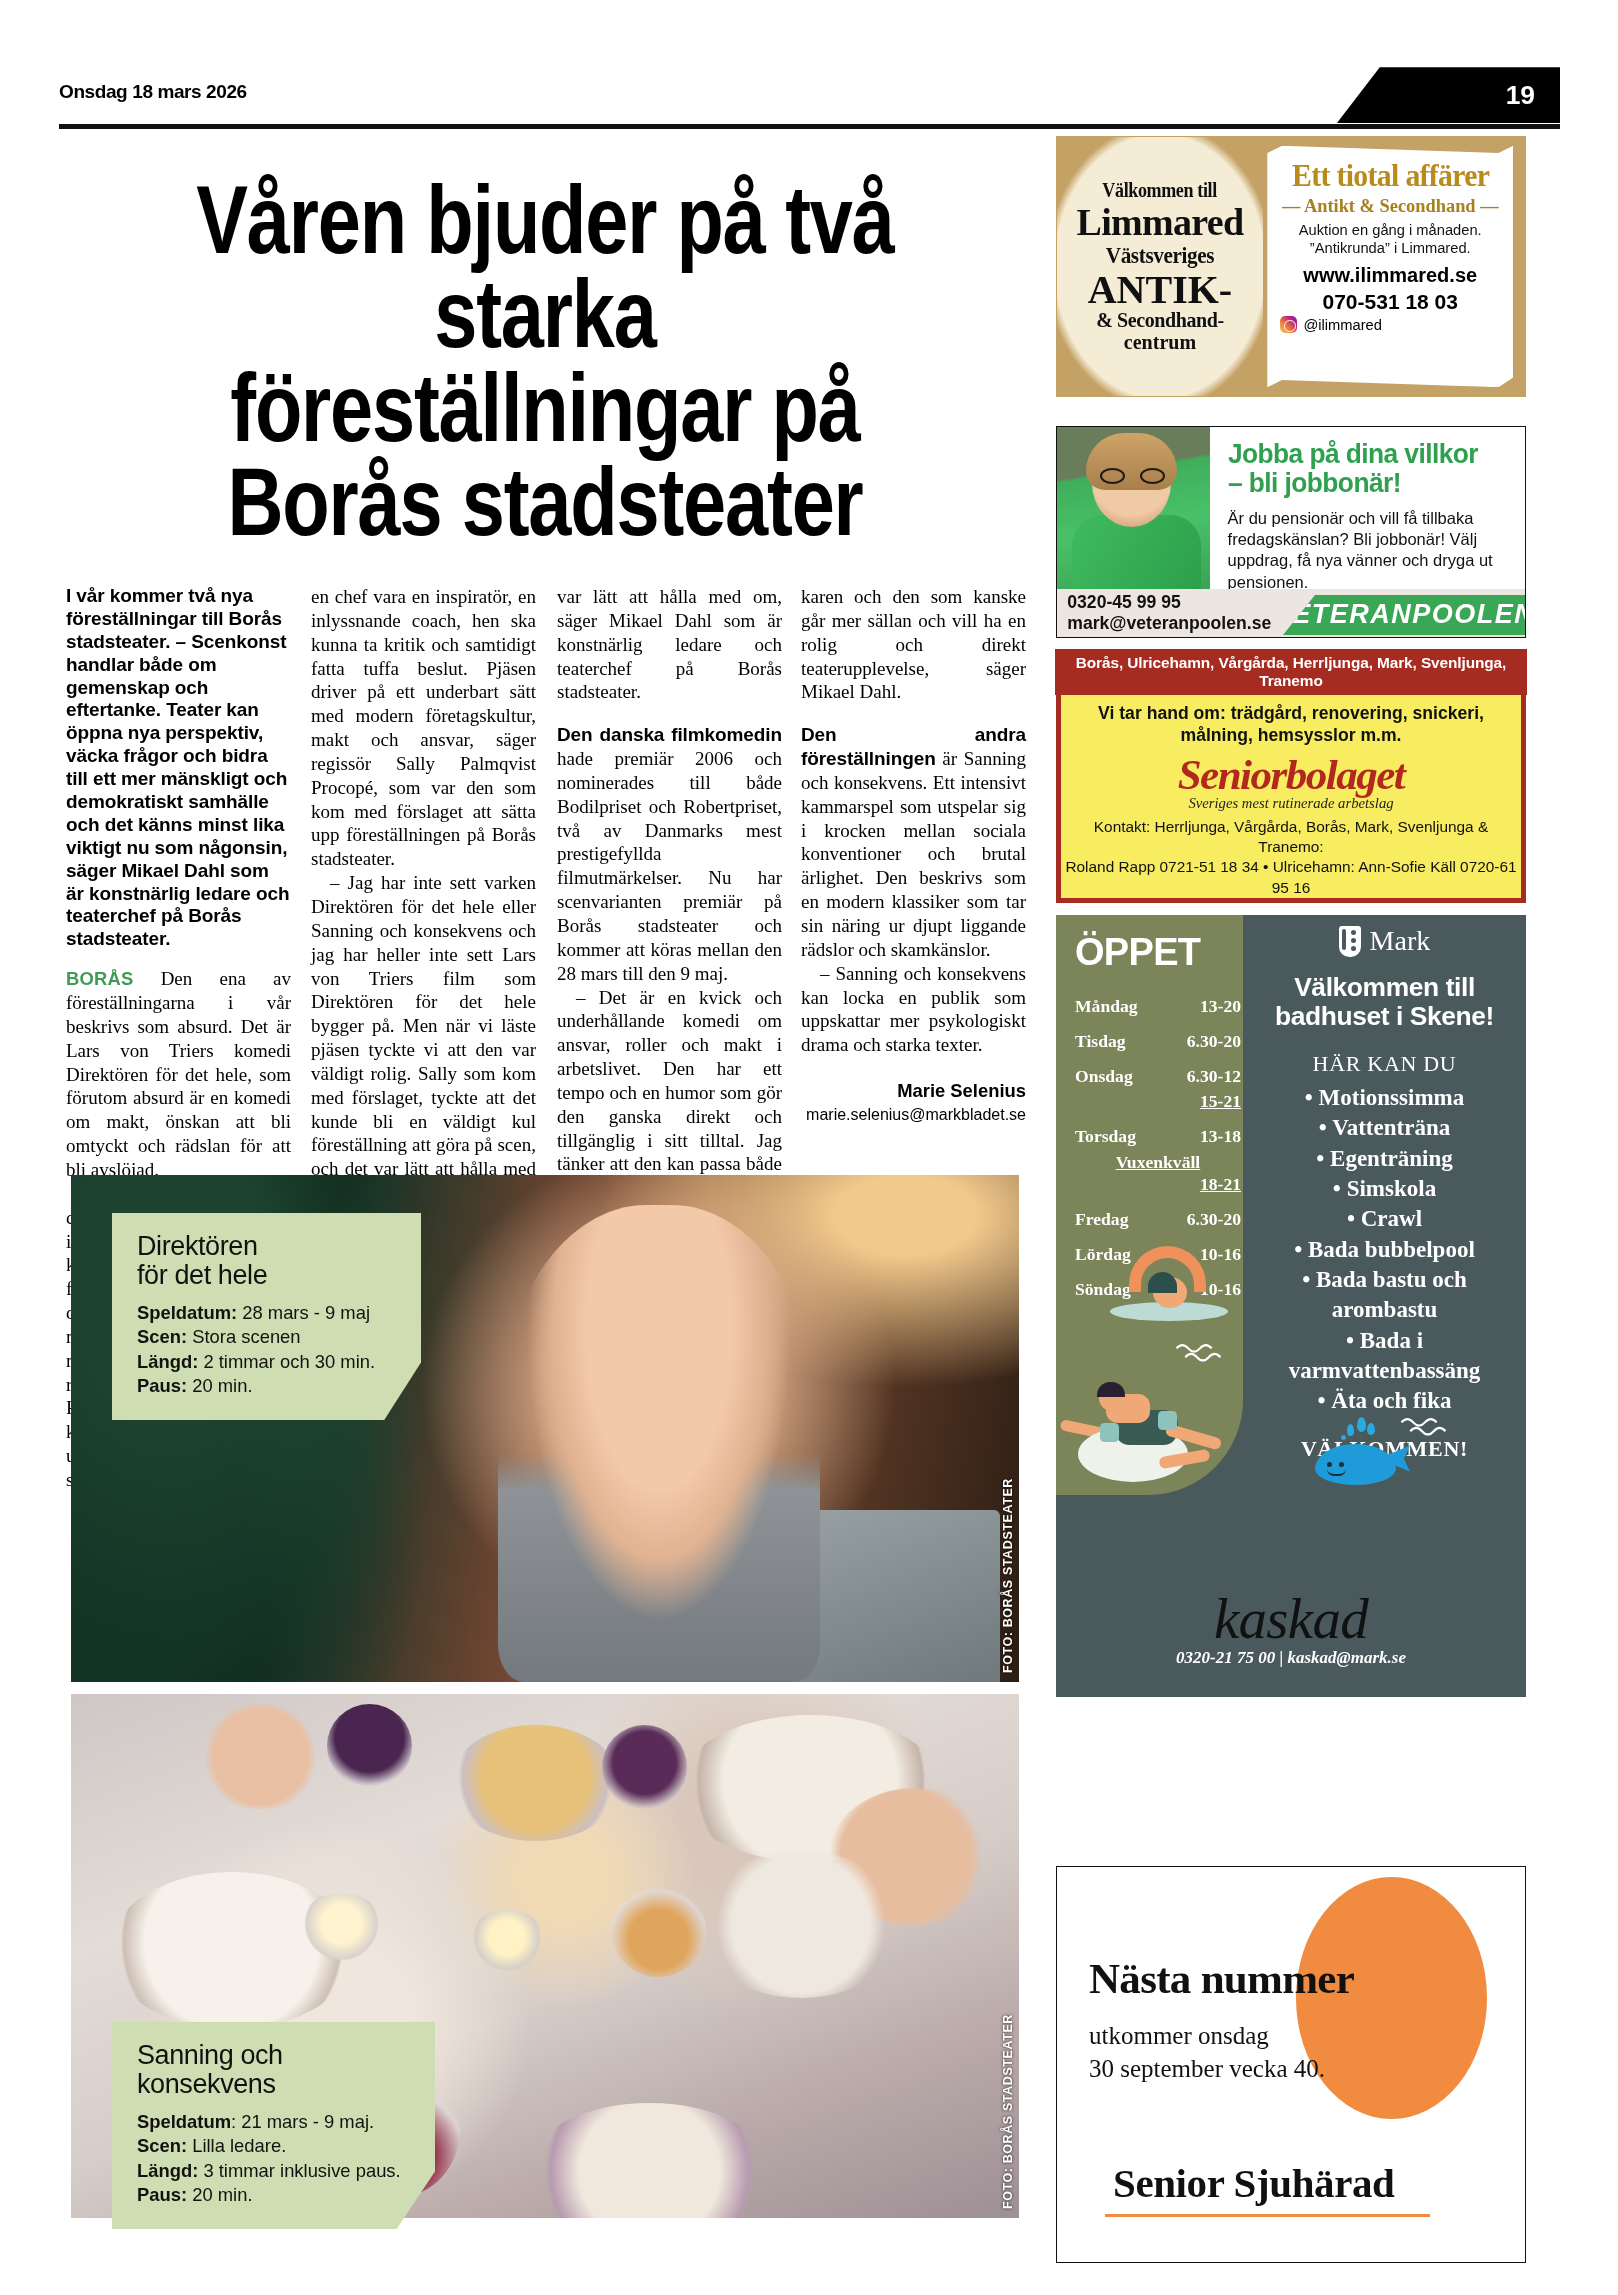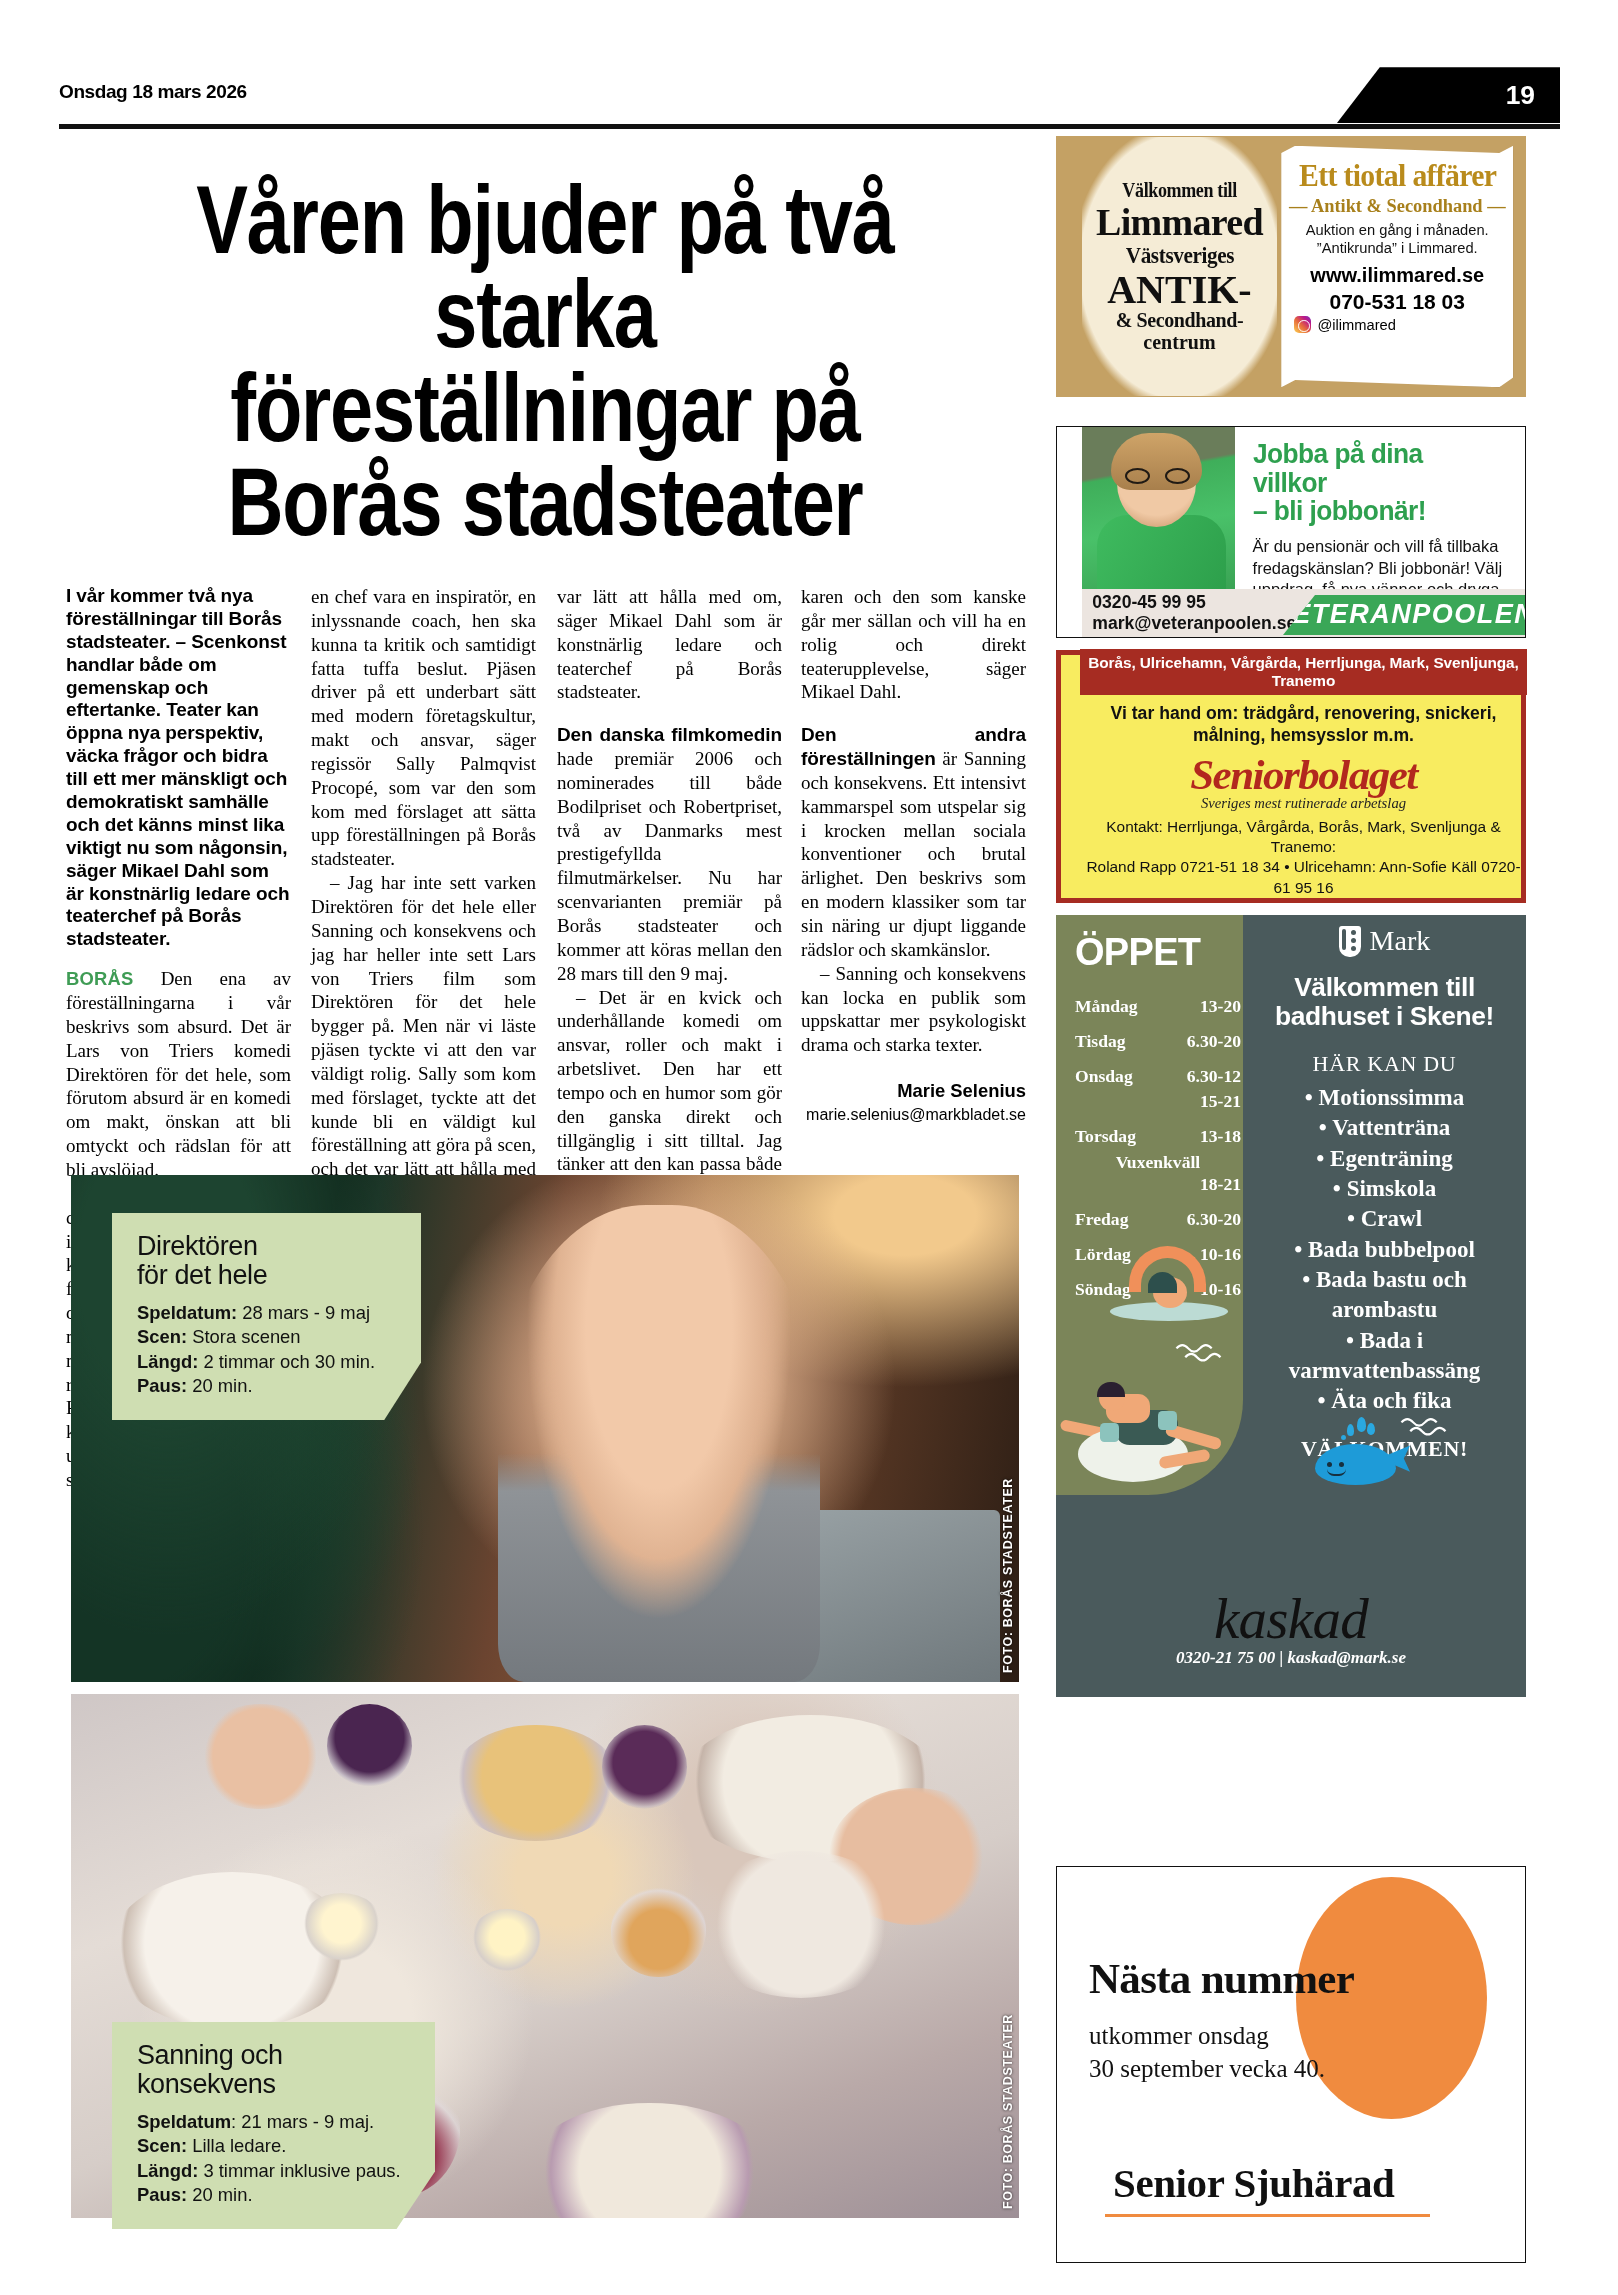--- a/index.html
+++ b/index.html
@@ -137,21 +137,21 @@
   .cap-title {
     font-family:"Liberation Sans", sans-serif; font-size:27px; line-height:1.08;
     color:#111; margin-bottom:10.3px; letter-spacing:-0.4px;
   }
   .cap-line { font-family:"Liberation Sans", sans-serif; font-size:18.4px; line-height:1.33; color:#111; }
   .cap-line b { font-weight:bold; }
 
   
   .rail { position:absolute; left:1056px; top:136px; width:470px; }
 
-  .ad { position:absolute; left:0;padding-left:25px; }
+  .ad { position:absolute; left:0; }
 
   
   .ad-limmared { top:0; width:470px; height:261px; background:#c4a164; border:0.7px solid #c4a164; display:flex; }
   .lim-left { width:44%; position:relative;
      background: radial-gradient(ellipse at 50% 50%, #f5ecd6 0 72%, rgba(245,236,214,0) 78%); }
   .lim-left-inner { position:absolute; inset:7.3px 4.4px; display:flex; flex-direction:column;
      align-items:center; justify-content:center; text-align:center; color:#101010; }
   .lim-t1 { font-family:"Liberation Serif", serif; font-weight:bold; font-size:20px; letter-spacing:-0.4px; transform:scaleX(.9);}
   .lim-t2 { font-family:"Liberation Serif", serif; font-weight:bold; font-size:38px; line-height:1; margin:1.5px 0 1.5px; letter-spacing:-0.7px;}
   .lim-t3 { font-family:"Liberation Serif", serif; font-weight:bold; font-size:23px; letter-spacing:-0.4px; transform:scaleX(.92);}
@@ -224,21 +224,21 @@
   .ad-kaskad { top:779px; width:470px; height:782px; background:#4a5a5c; overflow:hidden; }
   .kask-green { position:absolute; left:0; top:0; width:187px; height:580px; background:#7b8559;
      border-radius: 0 0 95px 0; }
   .kask-oppet { position:absolute; left:19px; top:16px; color:#fff;
      font-family:"Liberation Sans", sans-serif; font-weight:bold; font-size:38px; letter-spacing:-0.7px;}
   .kask-hours { position:absolute; left:19px; top:81px; width:166px;
      font-family:"Liberation Serif", serif; color:#fff; font-size:17.6px; }
   .kh-row { display:flex; justify-content:space-between; margin-bottom:14px; }
   .kh-row .d { font-weight:bold; }
   .kh-row .t { font-weight:bold; }
-  .kh-sub { text-align:right; font-weight:bold; margin-top:-10.3px; margin-bottom:14px; }
+  .kh-sub { text-align:right; font-weight:bold; margin-top:-10.3px; margin-bottom:14px;text-decoration:underline; }
   .kask-right { position:absolute; left:192px; top:10.3px; width:273px; text-align:center; color:#fff; }
   .kask-markrow { display:flex; align-items:center; justify-content:center; gap:8.8px; }
   .mark-shield { width:22px; height:31px; background:#fff; border-radius:2.9px 2.9px 10.3px 10.3px; position:relative; }
   .mark-shield::before { content:""; position:absolute; left:3.7px; top:3.7px; width:3.7px; height:20.6px; background:#4a5a5c; border-radius:2.2px;}
   .mark-shield::after { content:""; position:absolute; right:5.1px; top:4.4px; width:5.1px; height:5.1px; border-radius:50%;
      background:#4a5a5c; box-shadow:0 8px 0 #4a5a5c, 0 16px 0 #4a5a5c; }
   .mark-name { font-family:"Liberation Serif", serif; font-size:28px; }
   .kask-welcome { font-family:"Liberation Sans", sans-serif; font-weight:bold; font-size:26.4px;
      line-height:1.08; margin-top:16px; letter-spacing:-0.4px;}
   .kask-harkandu { font-family:"Liberation Serif", serif; font-size:22px; margin-top:20.6px; letter-spacing:0.7px;}

